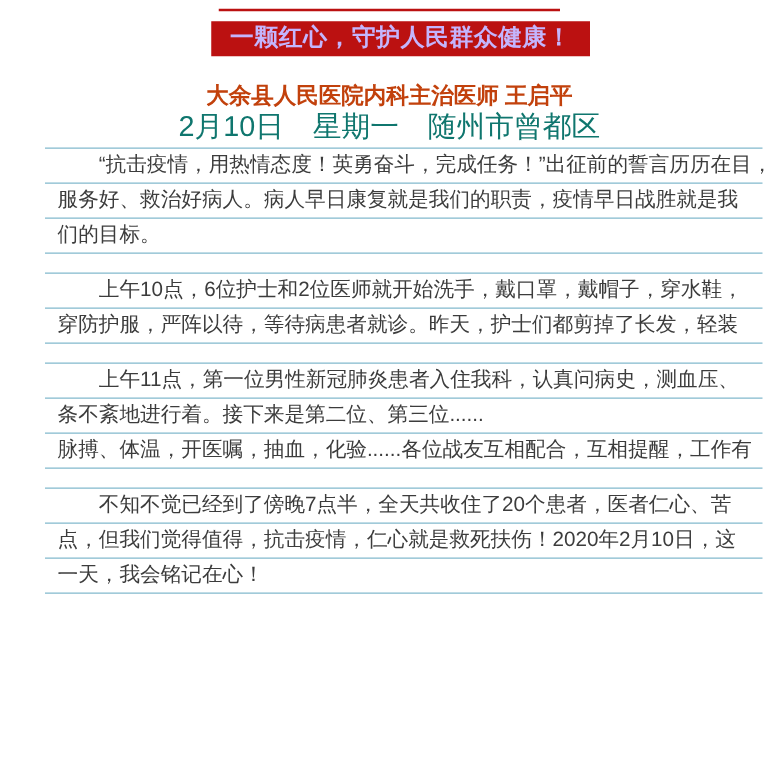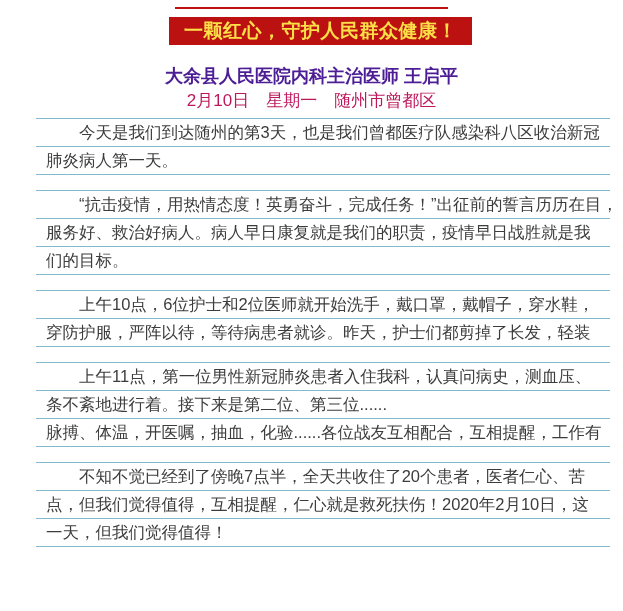--- a/index.html
+++ b/index.html
@@ -30,41 +30,41 @@
     height: 2px;
     background: var(--red);
     margin: 0 auto;
   }
   .banner {
     width: 303px;
     height: 28px;
     margin: 8px auto 0;
     transform: translateX(9px);
     background: var(--red);
-    color: #fde047;
+    color: #c4b5fd;
     font-size: 19px;
     font-weight: bold;
     line-height: 28px;
     text-align: center;
     letter-spacing: 0.5px;
   }
   .title {
     margin: 19px 0 0 0;
     font-size: 18px;
     font-weight: bold;
     line-height: 25px;
     text-align: center;
-    color: #4c1d95;
+    color: #c2410c;
   }
   .dateline {
     margin-top: 1px;
-    font-size: 17px;
+    font-size: 23px;
     line-height: 22px;
     text-align: center;
-    color: #be185d;
+    color: #0f766e;
     white-space: pre;
   }
   .article {
     margin: 6px 0 0 36px;
     width: 574px;
   }
   .para {
     border-bottom: 1px solid var(--rule);
     margin-bottom: 15px;
   }
@@ -91,36 +91,32 @@
 
 <div class="page">
   <div class="banner-rule"></div>
   <div class="banner">
     <span>一颗红心，守护人民群众健康！</span>
   </div>
   <h1 class="title">大余县人民医院内科主治医师 王启平</h1>
   <div class="dateline">2月10日　星期一　随州市曾都区</div>
   <div class="article" id="article">
       <div class="para">
-        <div class="pline first">今天是我们到达随州的第3天，也是我们曾都医疗队感染科八区收治新冠</div>
-        <div class="pline">肺炎病人第一天。</div>
-      </div>
-      <div class="para">
         <div class="pline first">“抗击疫情，用热情态度！英勇奋斗，完成任务！”出征前的誓言历历在目，</div>
         <div class="pline">服务好、救治好病人。病人早日康复就是我们的职责，疫情早日战胜就是我</div>
         <div class="pline">们的目标。</div>
       </div>
       <div class="para">
         <div class="pline first">上午10点，6位护士和2位医师就开始洗手，戴口罩，戴帽子，穿水鞋，</div>
         <div class="pline">穿防护服，严阵以待，等待病患者就诊。昨天，护士们都剪掉了长发，轻装</div>
       </div>
       <div class="para">
         <div class="pline first">上午11点，第一位男性新冠肺炎患者入住我科，认真问病史，测血压、</div>
         <div class="pline">条不紊地进行着。接下来是第二位、第三位......</div>
         <div class="pline">脉搏、体温，开医嘱，抽血，化验......各位战友互相配合，互相提醒，工作有</div>
       </div>
       <div class="para">
         <div class="pline first">不知不觉已经到了傍晚7点半，全天共收住了20个患者，医者仁心、苦</div>
-        <div class="pline">点，但我们觉得值得，互相提醒，仁心就是救死扶伤！2020年2月10日，这</div>
-        <div class="pline">一天，但我们觉得值得！</div>
+        <div class="pline">点，但我们觉得值得，抗击疫情，仁心就是救死扶伤！2020年2月10日，这</div>
+        <div class="pline">一天，我会铭记在心！</div>
       </div>
     </div>
 </div>
 
 </body></html>

